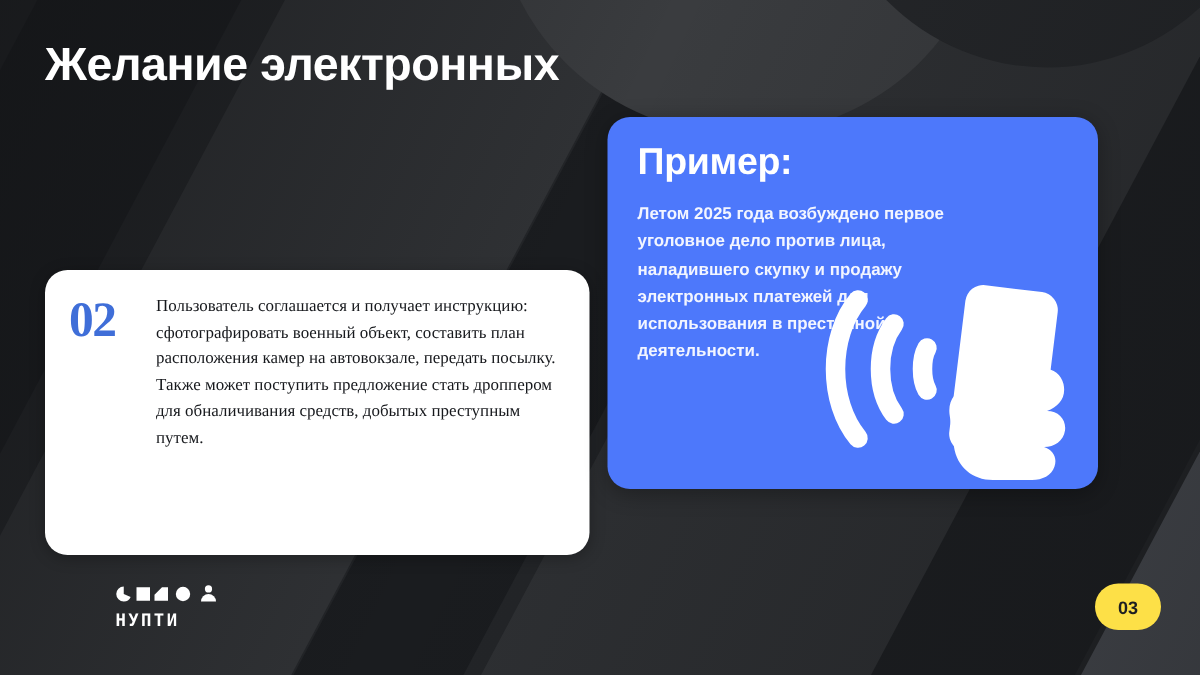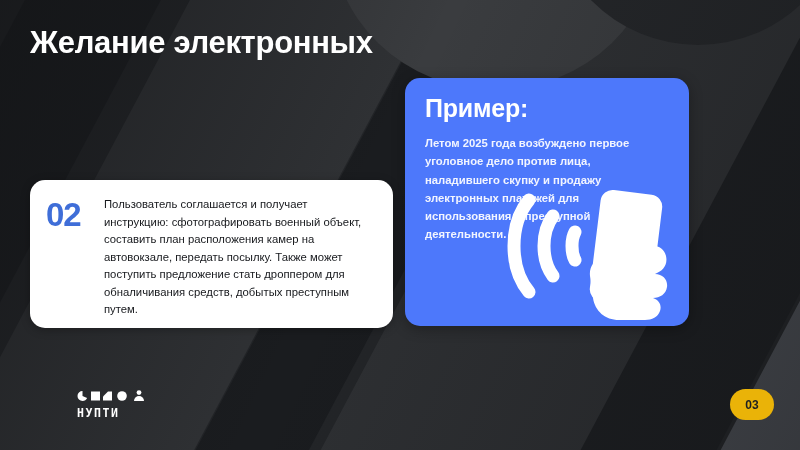--- a/index.html
+++ b/index.html
@@ -71,21 +71,21 @@
     left: 30px;
     width: 363px;
     background: #ffffff;
     border-radius: 15px;
     display: flex;
     align-items: flex-start;
     padding: 16px 18px 16px 16px;
     box-shadow: 0 2px 10px rgba(0,0,0,.28);
   }
   .card-1 { top: 82px;  height: 90px; }
-  .card-2 { top: 180px; height: 148px; }
+  .card-2 { top: 180px; height: 190px; font-family: Liberation Serif, serif; }
 
   .card-num {
     flex: 0 0 auto;
     width: 58px;
     font-size: 33px;
     font-weight: 700;
     color: #3f6ed8;
     line-height: 1;
     letter-spacing: -1px;
     padding-top: 2px;
@@ -97,21 +97,21 @@
     line-height: 1.55;
     color: #16181c;
     font-weight: 500;
   }
 
   
   .blue-panel {
     position: absolute;
     left: 405px;
     top: 78px;
-    width: 284px;
+    width: 327px;
     height: 248px;
     background: #4d78fb;
     border-radius: 15px;
     overflow: hidden;
     box-shadow: 0 3px 14px rgba(0,0,0,.3);
   }
 
   .blue-title {
     position: absolute;
     left: 20px;
@@ -160,21 +160,21 @@
     font-family: "DejaVu Sans Mono", monospace;
   }
 
   .page-badge {
     position: absolute;
     right: 26px;
     bottom: 30px;
     width: 44px;
     height: 31px;
     border-radius: 16px;
-    background: #eab308;
+    background: #fde047;
     display: flex;
     align-items: center;
     justify-content: center;
     font-size: 12px;
     font-weight: 600;
     color: #1d1f22;
   }
 </style>
 </head>
 <body>

